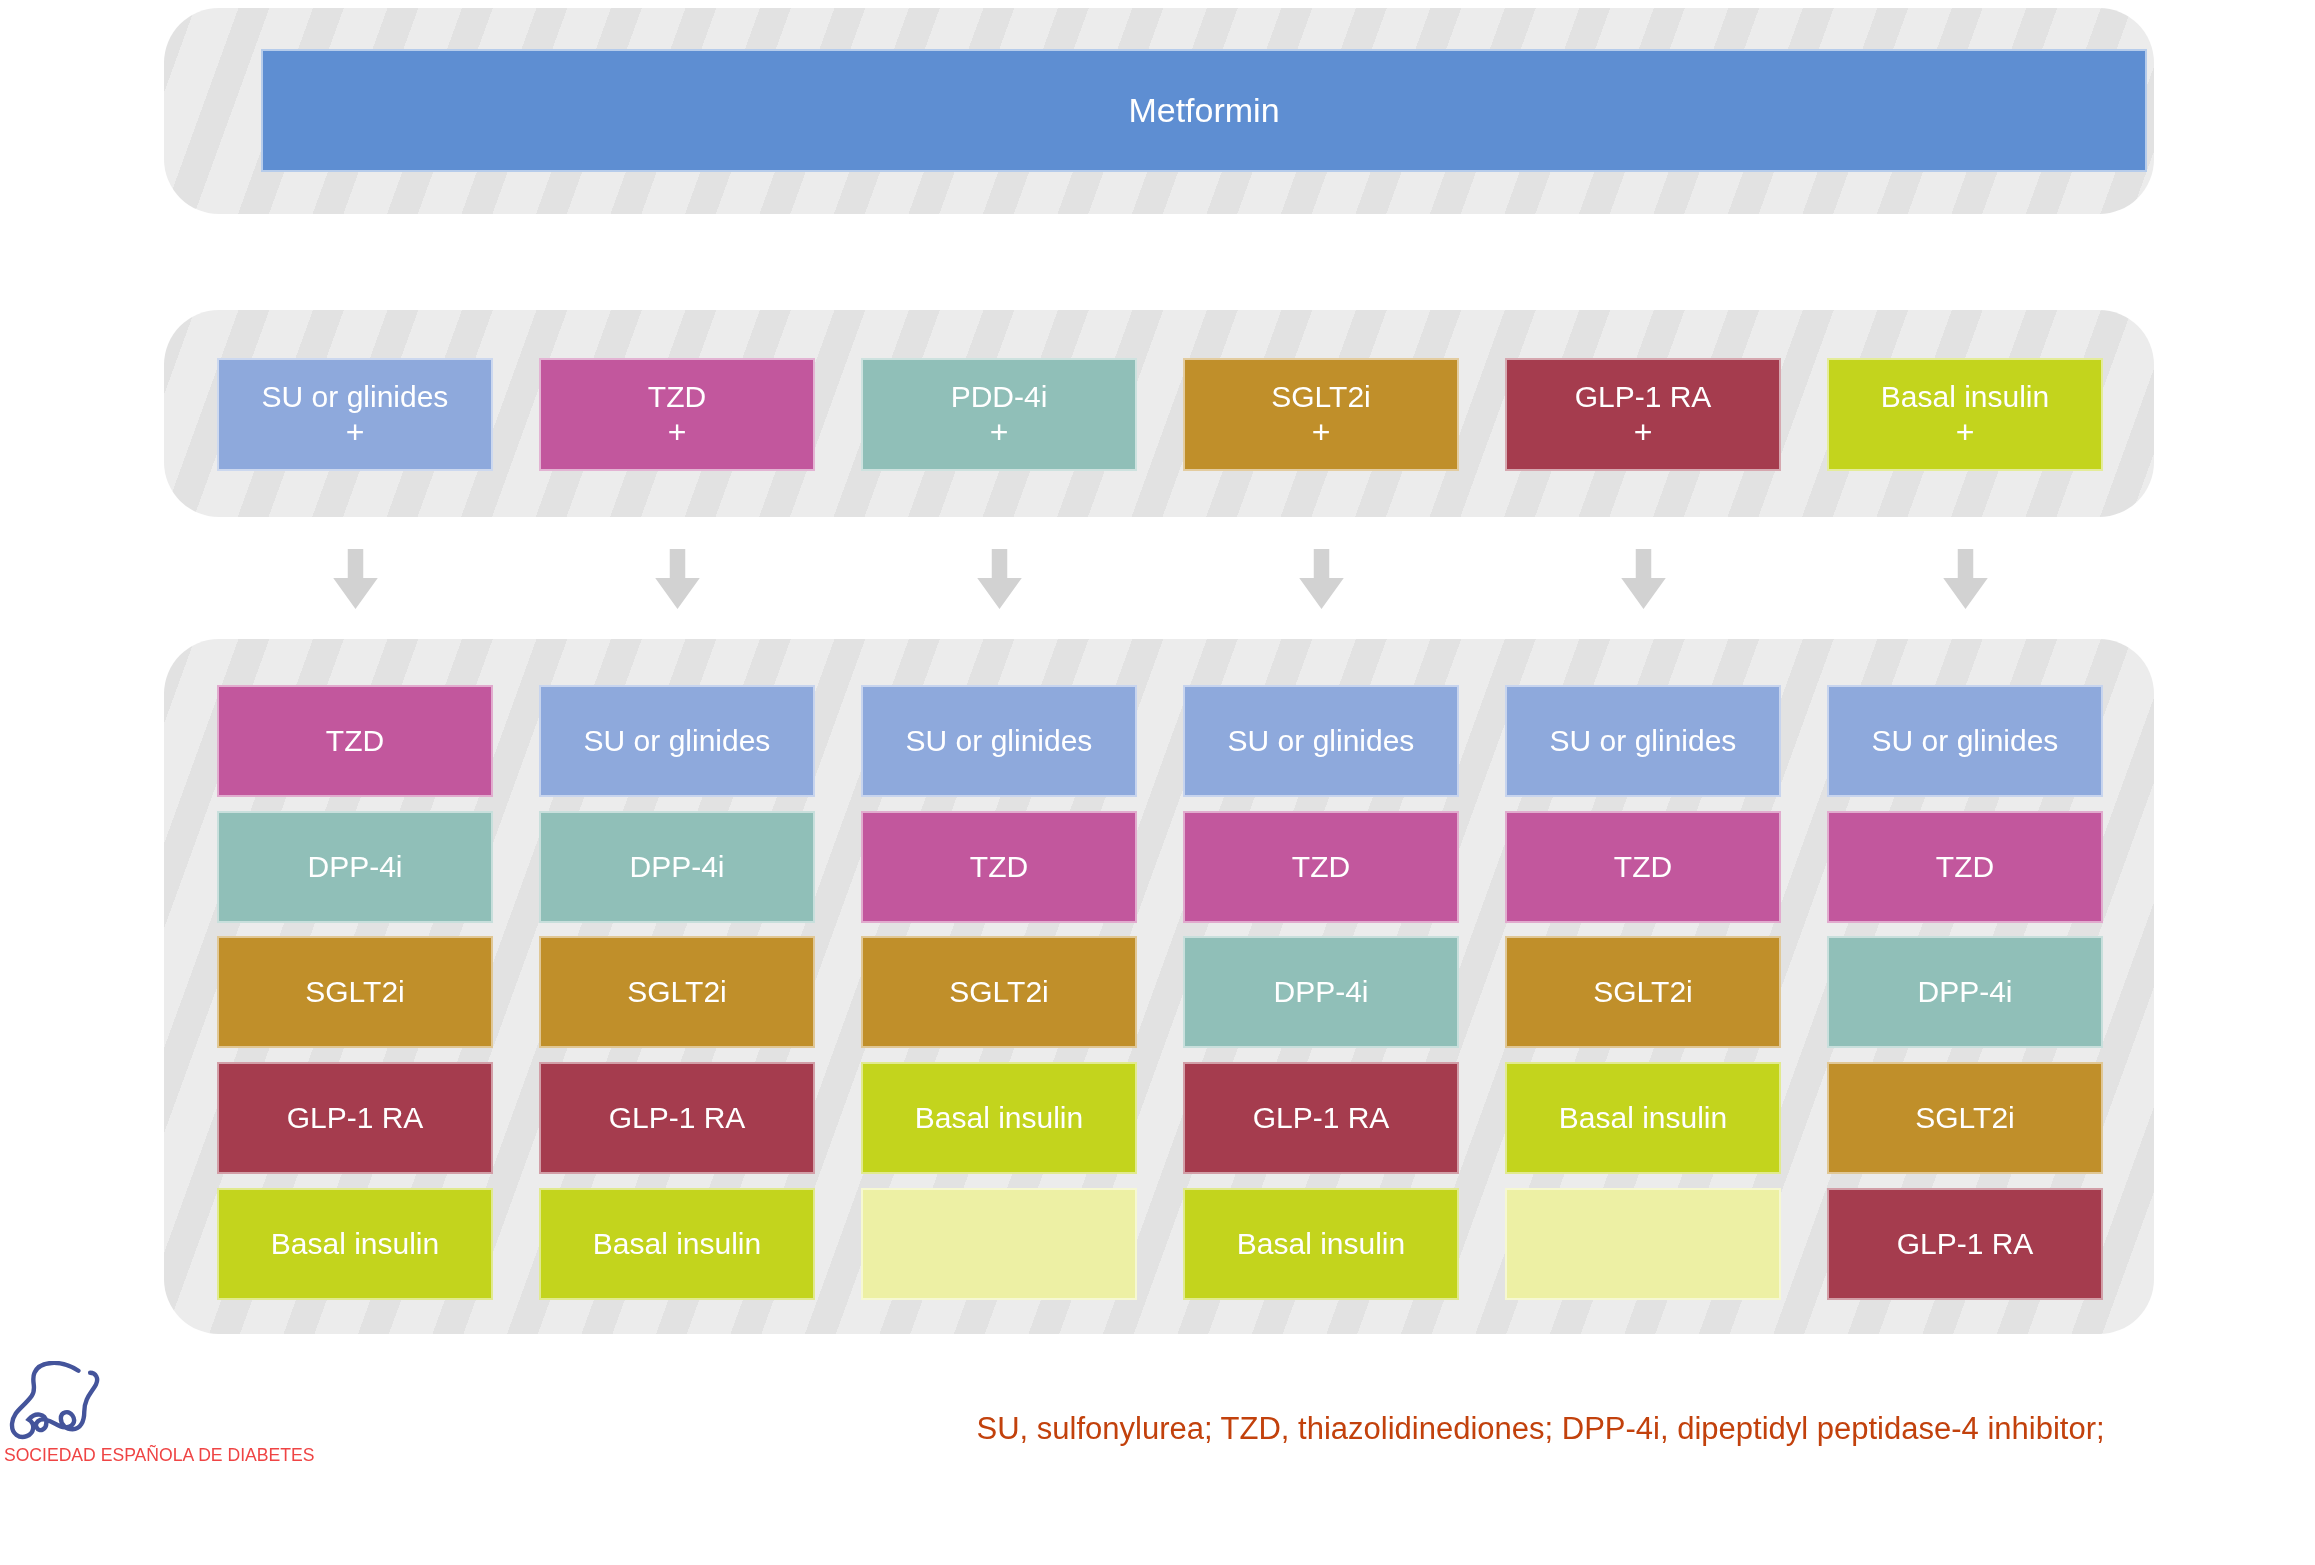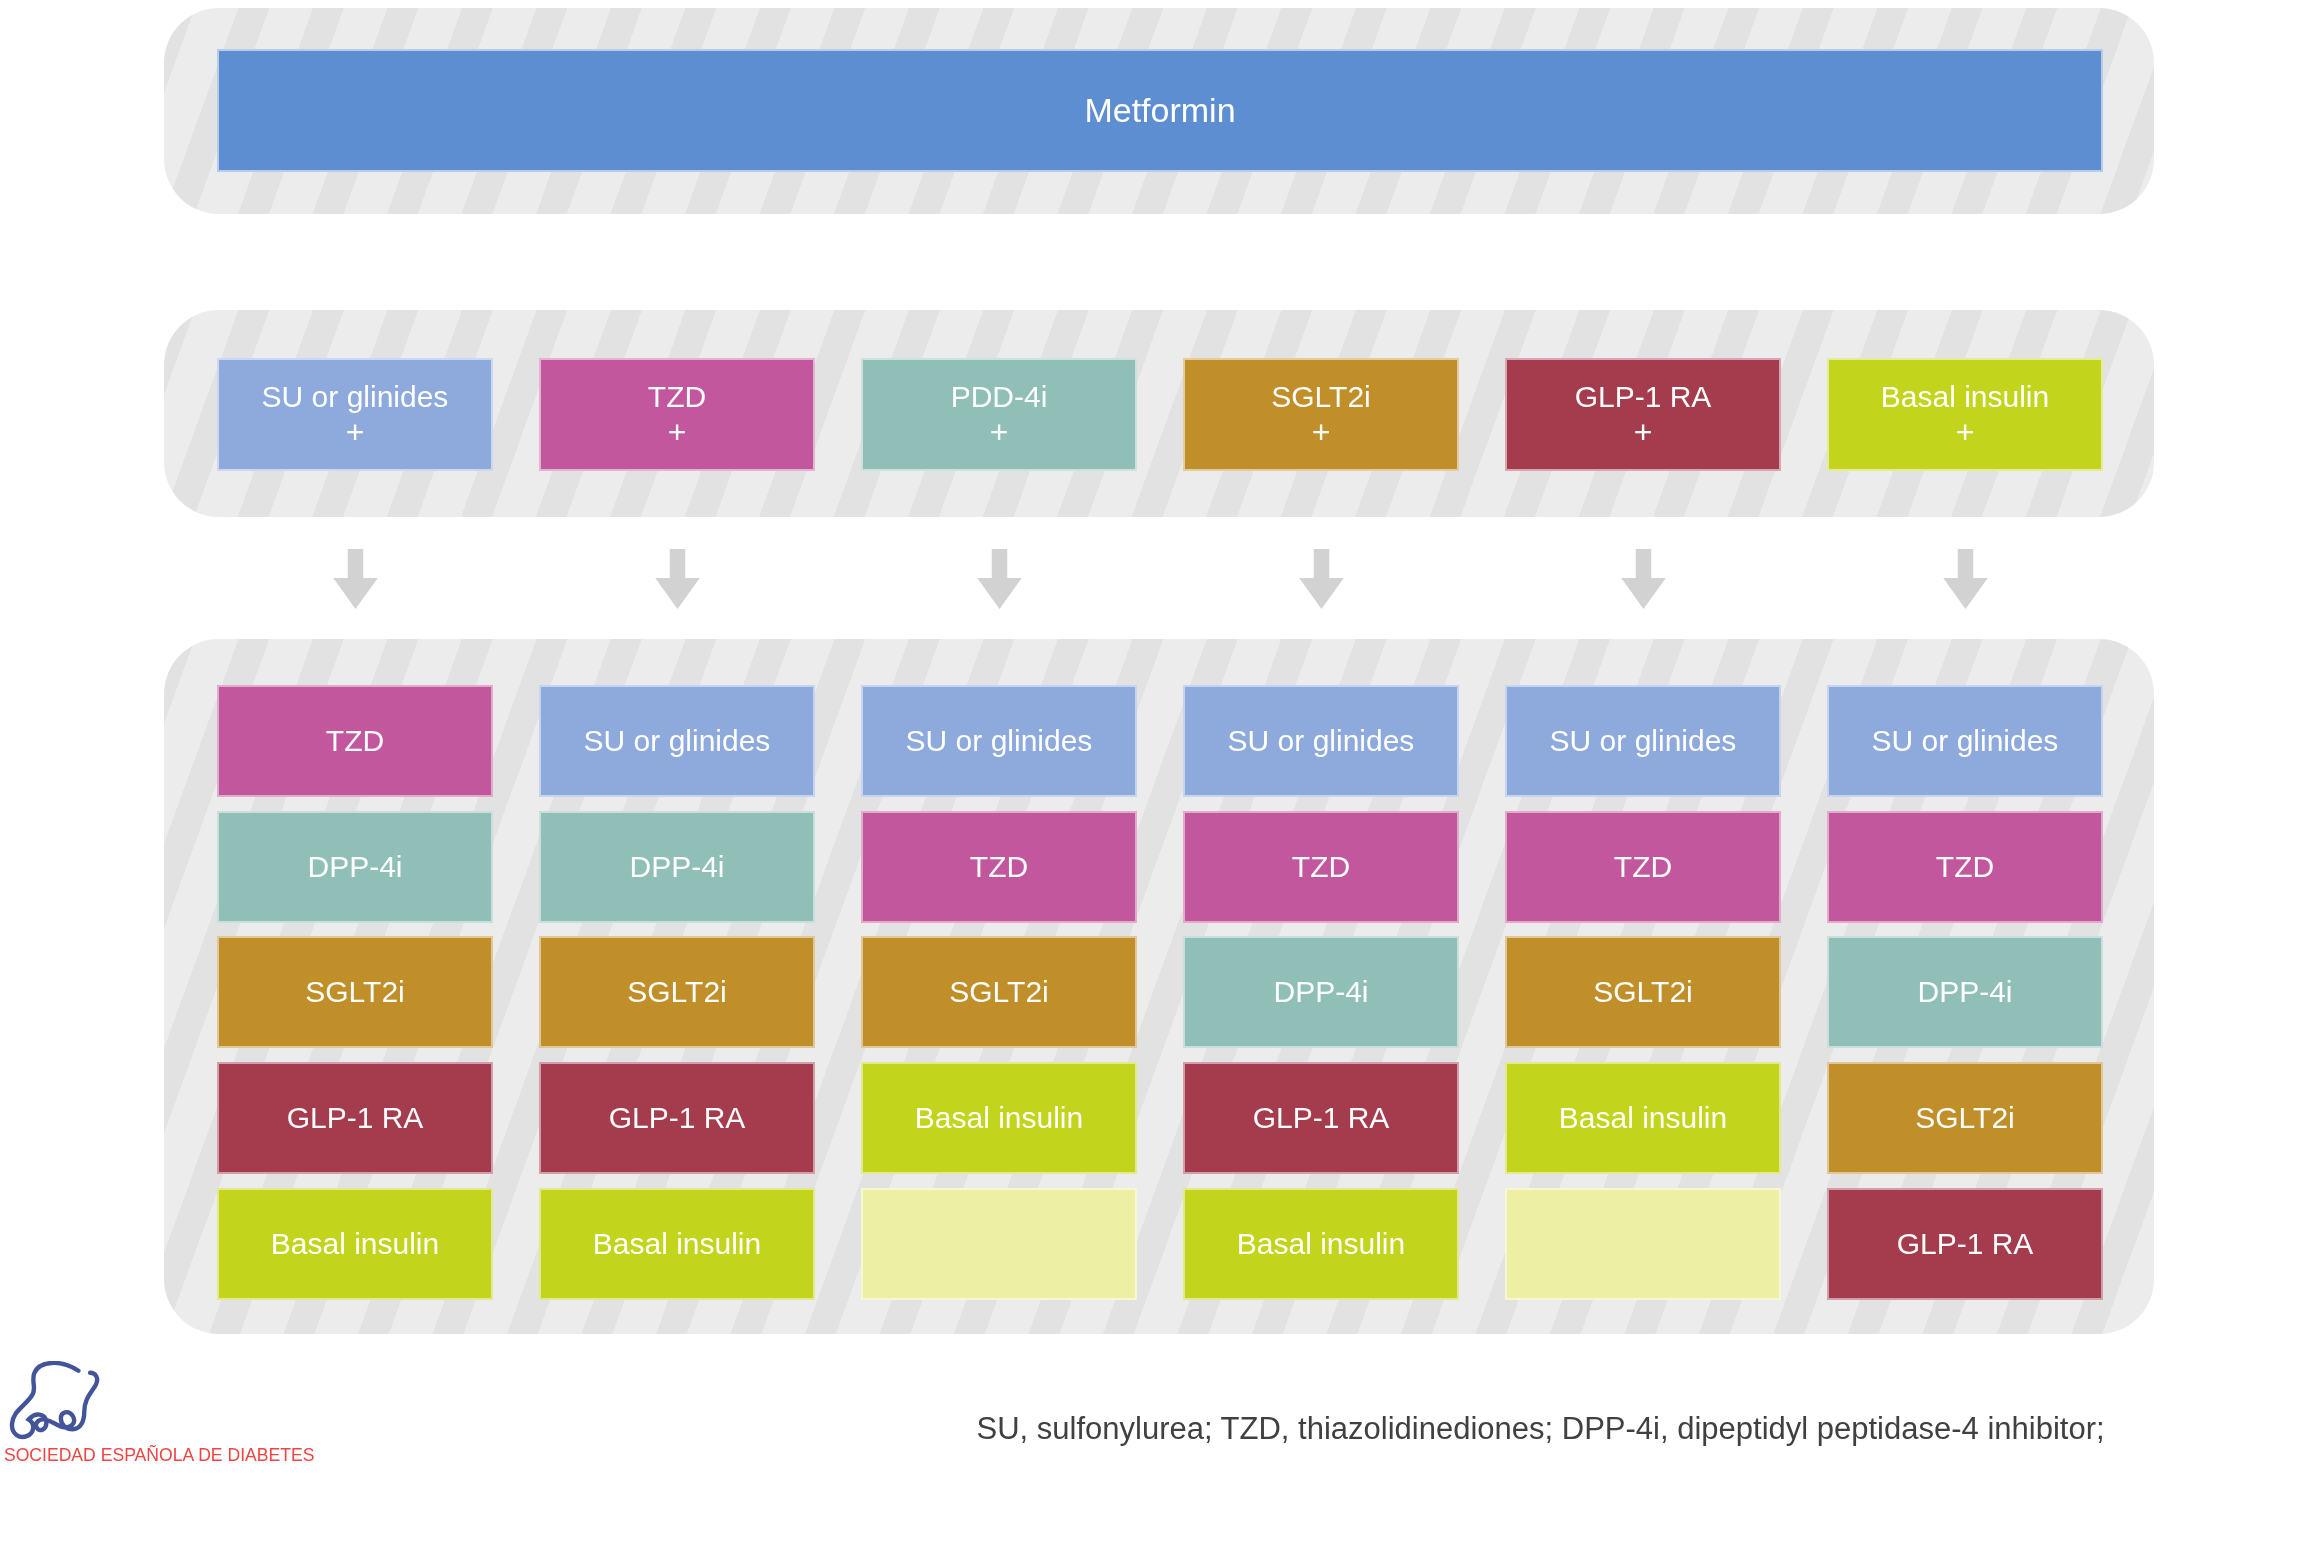--- a/index.html
+++ b/index.html
@@ -66,30 +66,30 @@
     box-sizing:border-box;text-align:center;
   }
 
   .sed-logo{position:absolute;left:5.9px;top:1361px;}
   .logo-subtitle{
     position:absolute;left:3.9px;top:1445px;width:332px;
     color:#ef4444;font-size:17.6px;white-space:nowrap;
   }
   .legend{
     position:absolute;left:770px;right:3.9px;top:1408px;
-    text-align:center;color:#404040;font-size:31px;line-height:41px;
+    text-align:center;color:#c2410c;font-size:31px;line-height:41px;
   }
 </style>
 </head>
 <body>
 
 <div class="page">
 
   <div class="panel panel-top">
-    <div class="metformin-bar" style="background: rgb(94, 142, 210);">
+    <div class="metformin-bar" style="background: rgb(94, 142, 210); margin-left: 44px;">
       <span>Metformin</span>
     </div>
   </div>
 
   <div class="panel panel-mid">
     <div class="combo-row">
         <div class="box" style="background: rgb(142, 169, 220);">
     <span class="box-label">SU or glinides</span>
     <span class="box-plus">+</span>
   </div>

